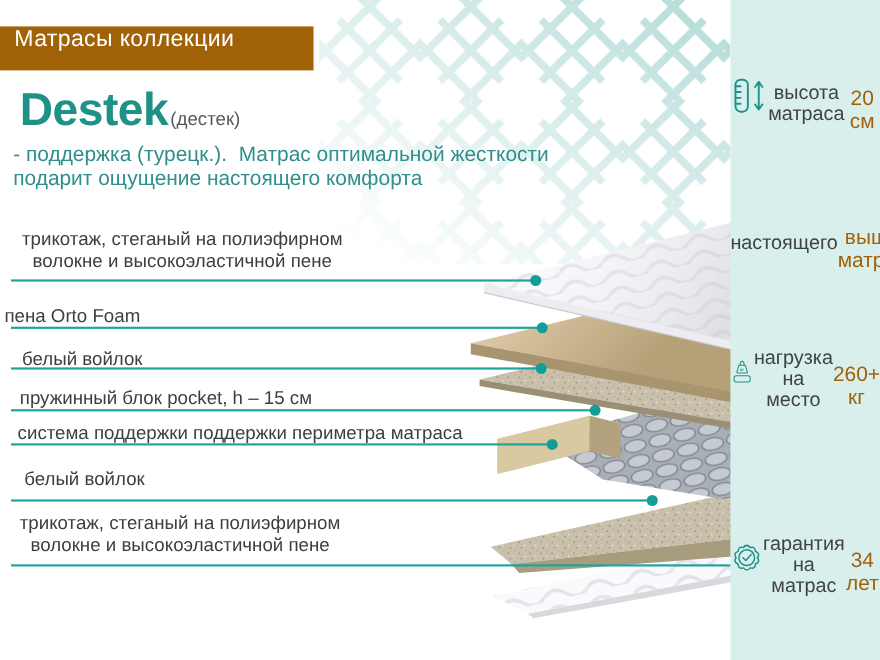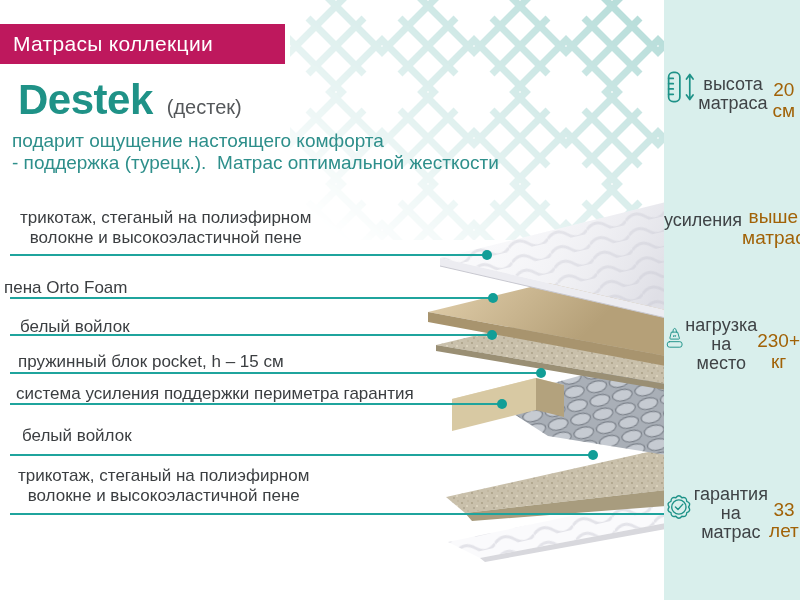--- a/index.html
+++ b/index.html
@@ -4,27 +4,27 @@
 <style>
   html,body{margin:0;padding:0;background:#ffffff;}
   .stage{
     position:relative;width:800px;height:600px;overflow:hidden;
     font-family:"Liberation Sans", sans-serif;background:#ffffff;
   }
   
   .ornament{position:absolute;left:290px;top:0;width:374px;height:240px;z-index:0;}
   
   .banner{
-    position:absolute;left:0;top:24px;width:285px;height:40px;background:#be185d;
-    color:#ffffff;display:flex;align-items:center;padding-left:13px;box-sizing:border-box;
+    position:absolute;left:0;top:24px;width:285px;height:40px;background:#a16207;
+    color:#ffffff;display:flex;align-items:flex-start;padding-left:13px;box-sizing:border-box;
     font-size:21px;letter-spacing:.3px;z-index:3;
   }
   .title-row{position:absolute;left:18px;top:76px;display:flex;align-items:baseline;z-index:3;}
   .product-name{font-size:42px;font-weight:bold;color:#1f9287;letter-spacing:-.5px;}
-  .product-alt{font-size:20px;color:#55585b;margin-left:14px;}
+  .product-alt{font-size:17px;color:#55585b;margin-left:2px;}
   .description{position:absolute;left:12px;top:130px;z-index:3;color:#2e8f8b;font-size:19px;line-height:22px;}
   .description div{white-space:pre;}
   
   .callout-label{
     position:absolute;z-index:6;color:#3b3e41;font-size:17px;line-height:20px;white-space:pre-line;text-align:center;
   }
   .lline{position:absolute;height:2px;background:#1fa49d;z-index:5;}
   .ldot{position:absolute;width:10px;height:10px;border-radius:50%;background:#129e97;z-index:5;}
   
   .mattress-svg{position:absolute;left:388px;top:190px;z-index:2;}
@@ -66,22 +66,22 @@
   <div class="banner">
     <span>Матрасы коллекции</span>
   </div>
 
   <div class="title-row">
     <span class="product-name">Destek</span>
     <span class="product-alt">(дестек)</span>
   </div>
 
   <div class="description">
+    <div>- поддержка (турецк.).  Матрас оптимальной жесткости</div>
     <div>подарит ощущение настоящего комфорта</div>
-    <div>- поддержка (турецк.).  Матрас оптимальной жесткости</div>
   </div>
 
   <svg class="mattress-svg" width="278" height="385" viewBox="388 190 278 385">
     <defs>
       <pattern id="quilt" width="40" height="15" patternUnits="userSpaceOnUse" patternTransform="rotate(-13)">
         <rect width="40" height="15" fill="#fafafc"></rect>
         <path d="M0,11 Q10,2 20,11 T40,11" stroke="#e3e3e9" stroke-width="3" fill="none"></path>
       </pattern>
       <pattern id="speckle" width="10" height="10" patternUnits="userSpaceOnUse">
         <rect width="10" height="10" fill="#c9c0ab"></rect>
@@ -150,21 +150,21 @@
   <div class="ldot" style="left:488px;top:293px;"></div>
 
   <div class="callout-label" style="left:20px;top:317px;">белый войлок</div>
   <div class="lline" style="left:10px;top:334px;width:482px;"></div>
   <div class="ldot" style="left:487px;top:330px;"></div>
 
   <div class="callout-label" style="left:18px;top:352px;">пружинный блок pocket, h – 15 см</div>
   <div class="lline" style="left:10px;top:372px;width:531px;"></div>
   <div class="ldot" style="left:536px;top:368px;"></div>
 
-  <div class="callout-label" style="left:16px;top:384px;">система усиления поддержки периметра гарантия</div>
+  <div class="callout-label" style="left:16px;top:384px;">система поддержки поддержки периметра матраса</div>
   <div class="lline" style="left:10px;top:403px;width:492px;"></div>
   <div class="ldot" style="left:497px;top:399px;"></div>
 
   <div class="callout-label" style="left:22px;top:426px;">белый войлок</div>
   <div class="lline" style="left:10px;top:454px;width:583px;"></div>
   <div class="ldot" style="left:588px;top:450px;"></div>
 
   <div class="callout-label" style="left:18px;top:466px;">трикотаж, стеганый на полиэфирном
 волокне и высокоэластичной пене</div>
   <div class="lline" style="left:10px;top:513px;width:654px;"></div>
@@ -183,41 +183,41 @@
     </div>
 
     <div class="spec" style="top:188px;">
       <svg class="icon" width="56" height="52" viewBox="0 0 56 52" fill="none" stroke="#1e9288" stroke-width="2.6" stroke-linecap="round" stroke-linejoin="round">
         <path d="M28,2 V15 M22,10 L28,17 L34,10"></path>
         <path d="M7,24 Q28,32 49,24"></path>
         <path d="M7,31 Q28,39 49,31"></path>
         <path d="M7,38 Q28,46 49,38"></path>
         <path d="M7,45 Q28,53 49,45"></path>
       </svg>
-      <div class="spec-label">усиления</div>
+      <div class="spec-label">настоящего</div>
       <div class="spec-value">выше матрас</div>
     </div>
 
     <div class="spec" style="top:308px;">
       <svg class="icon" width="58" height="60" viewBox="0 0 58 60" fill="none" stroke="#1e9288" stroke-width="2.6" stroke-linecap="round" stroke-linejoin="round">
         <path d="M24,14 Q24,4 29,4 Q34,4 34,14"></path>
         <path d="M21,14 L37,14 L42,31 Q42,33 40,33 L18,33 Q16,33 16,31 Z"></path>
         <text x="29" y="28" text-anchor="middle" font-size="11" font-weight="bold" fill="#1e9288" stroke="none" font-family="Liberation Sans, sans-serif">кг</text>
         <rect x="9" y="40" width="40" height="15" rx="6"></rect>
       </svg>
       <div class="spec-label">нагрузка на
 место</div>
-      <div class="spec-value">230+ кг</div>
+      <div class="spec-value">260+ кг</div>
     </div>
 
     <div class="spec" style="top:481px;">
       <svg class="icon" width="52" height="52" viewBox="0 0 52 52" fill="none" stroke="#1e9288" stroke-width="2.4" stroke-linecap="round" stroke-linejoin="round">
         <path d="M43,26 Q47.9,33.1 39.8,36 Q39.5,44.6 31.3,42.2 Q26,49 20.7,42.2 Q12.5,44.6 12.2,36 Q4.1,33.1 9,26 Q4.1,18.9 12.2,16 Q12.5,7.4 20.7,9.8 Q26,3 31.3,9.8 Q39.5,7.4 39.8,16 Q47.9,18.9 43,26 Z"></path>
         <circle cx="26" cy="26" r="12.5"></circle>
         <path d="M20,26 L24.5,30.5 L33,21"></path>
       </svg>
       <div class="spec-label">гарантия на
 матрас</div>
-      <div class="spec-value">33 лет</div>
+      <div class="spec-value">34 лет</div>
     </div>
 
   </div>
 </div>
 
 </body></html>

